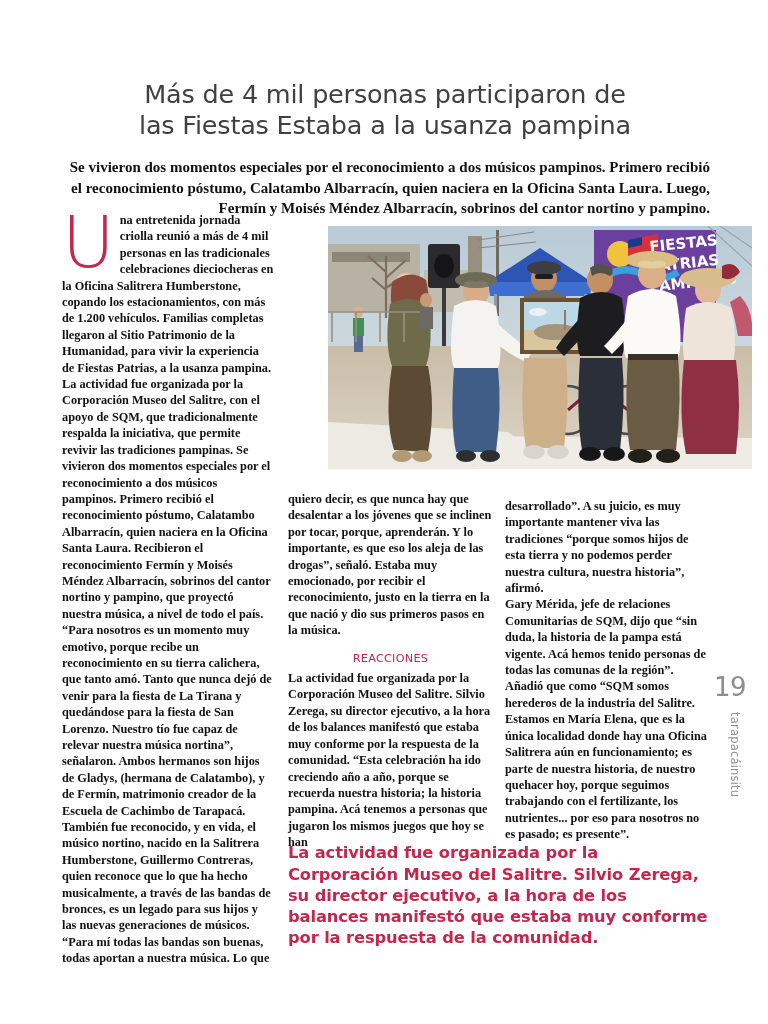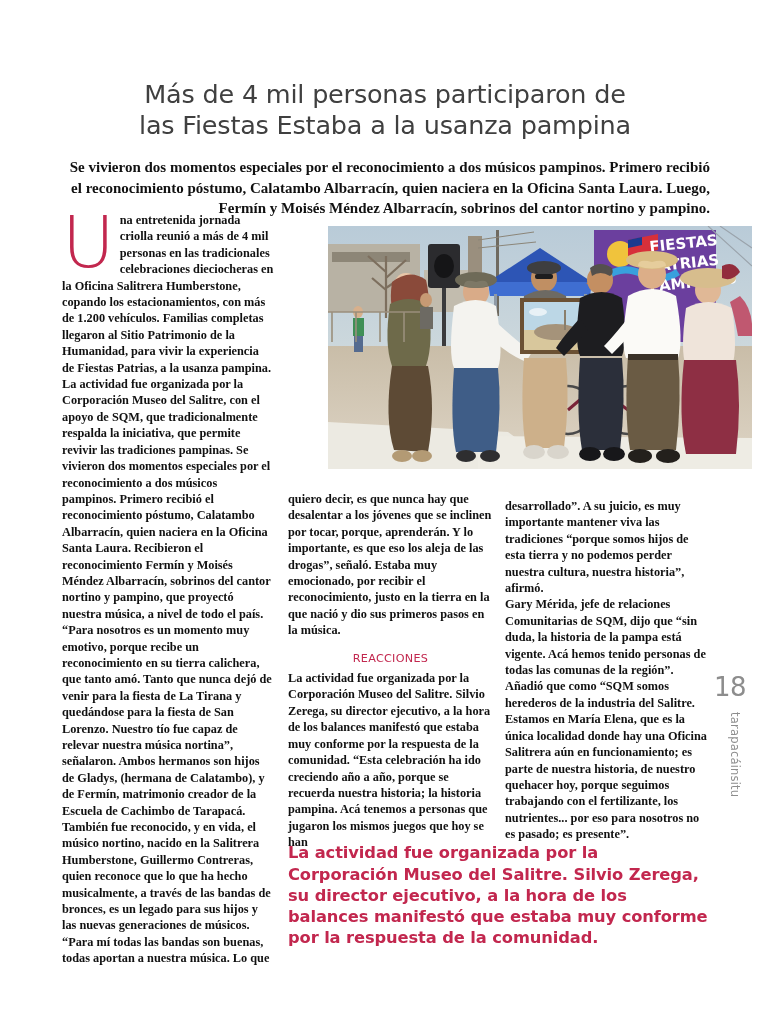--- a/index.html
+++ b/index.html
@@ -279,14 +279,14 @@
   <p>La actividad fue organizada por la Corporación Museo del Salitre. Silvio Zerega, su director ejecutivo, a la hora de los balances manifestó que estaba muy conforme por la respuesta de la comunidad. “Esta celebración ha ido creciendo año a año, porque se recuerda nuestra historia; la historia pampina. Acá tenemos a personas que jugaron los mismos juegos que hoy se han</p>
 </div>
 
 <div class="col" id="col3">
   <p>desarrollado”. A su juicio, es muy importante mantener viva las tradiciones “porque somos hijos de esta tierra y no podemos perder nuestra cultura, nuestra historia”, afirmó.</p>
   <p>Gary Mérida, jefe de relaciones Comunitarias de SQM, dijo que “sin duda, la historia de la pampa está vigente. Acá hemos tenido personas de todas las comunas de la región”. Añadió que como “SQM somos herederos de la industria del Salitre. Estamos en María Elena, que es la única localidad donde hay una Oficina Salitrera aún en funcionamiento; es parte de nuestra historia, de nuestro quehacer hoy, porque seguimos trabajando con el fertilizante, los nutrientes...  por eso para nosotros no es pasado; es presente”.</p>
 </div>
 
 <p class="pullquote">La actividad fue organizada por la Corporación Museo del Salitre. Silvio Zerega, su director ejecutivo, a la hora de los balances manifestó que estaba muy conforme por la respuesta de la comunidad.</p>
 
-<div class="folio-num">18</div>
+<div class="folio-num">19</div>
 <div class="folio-brand">tarapacáinsitu</div>
 
 </body></html>

